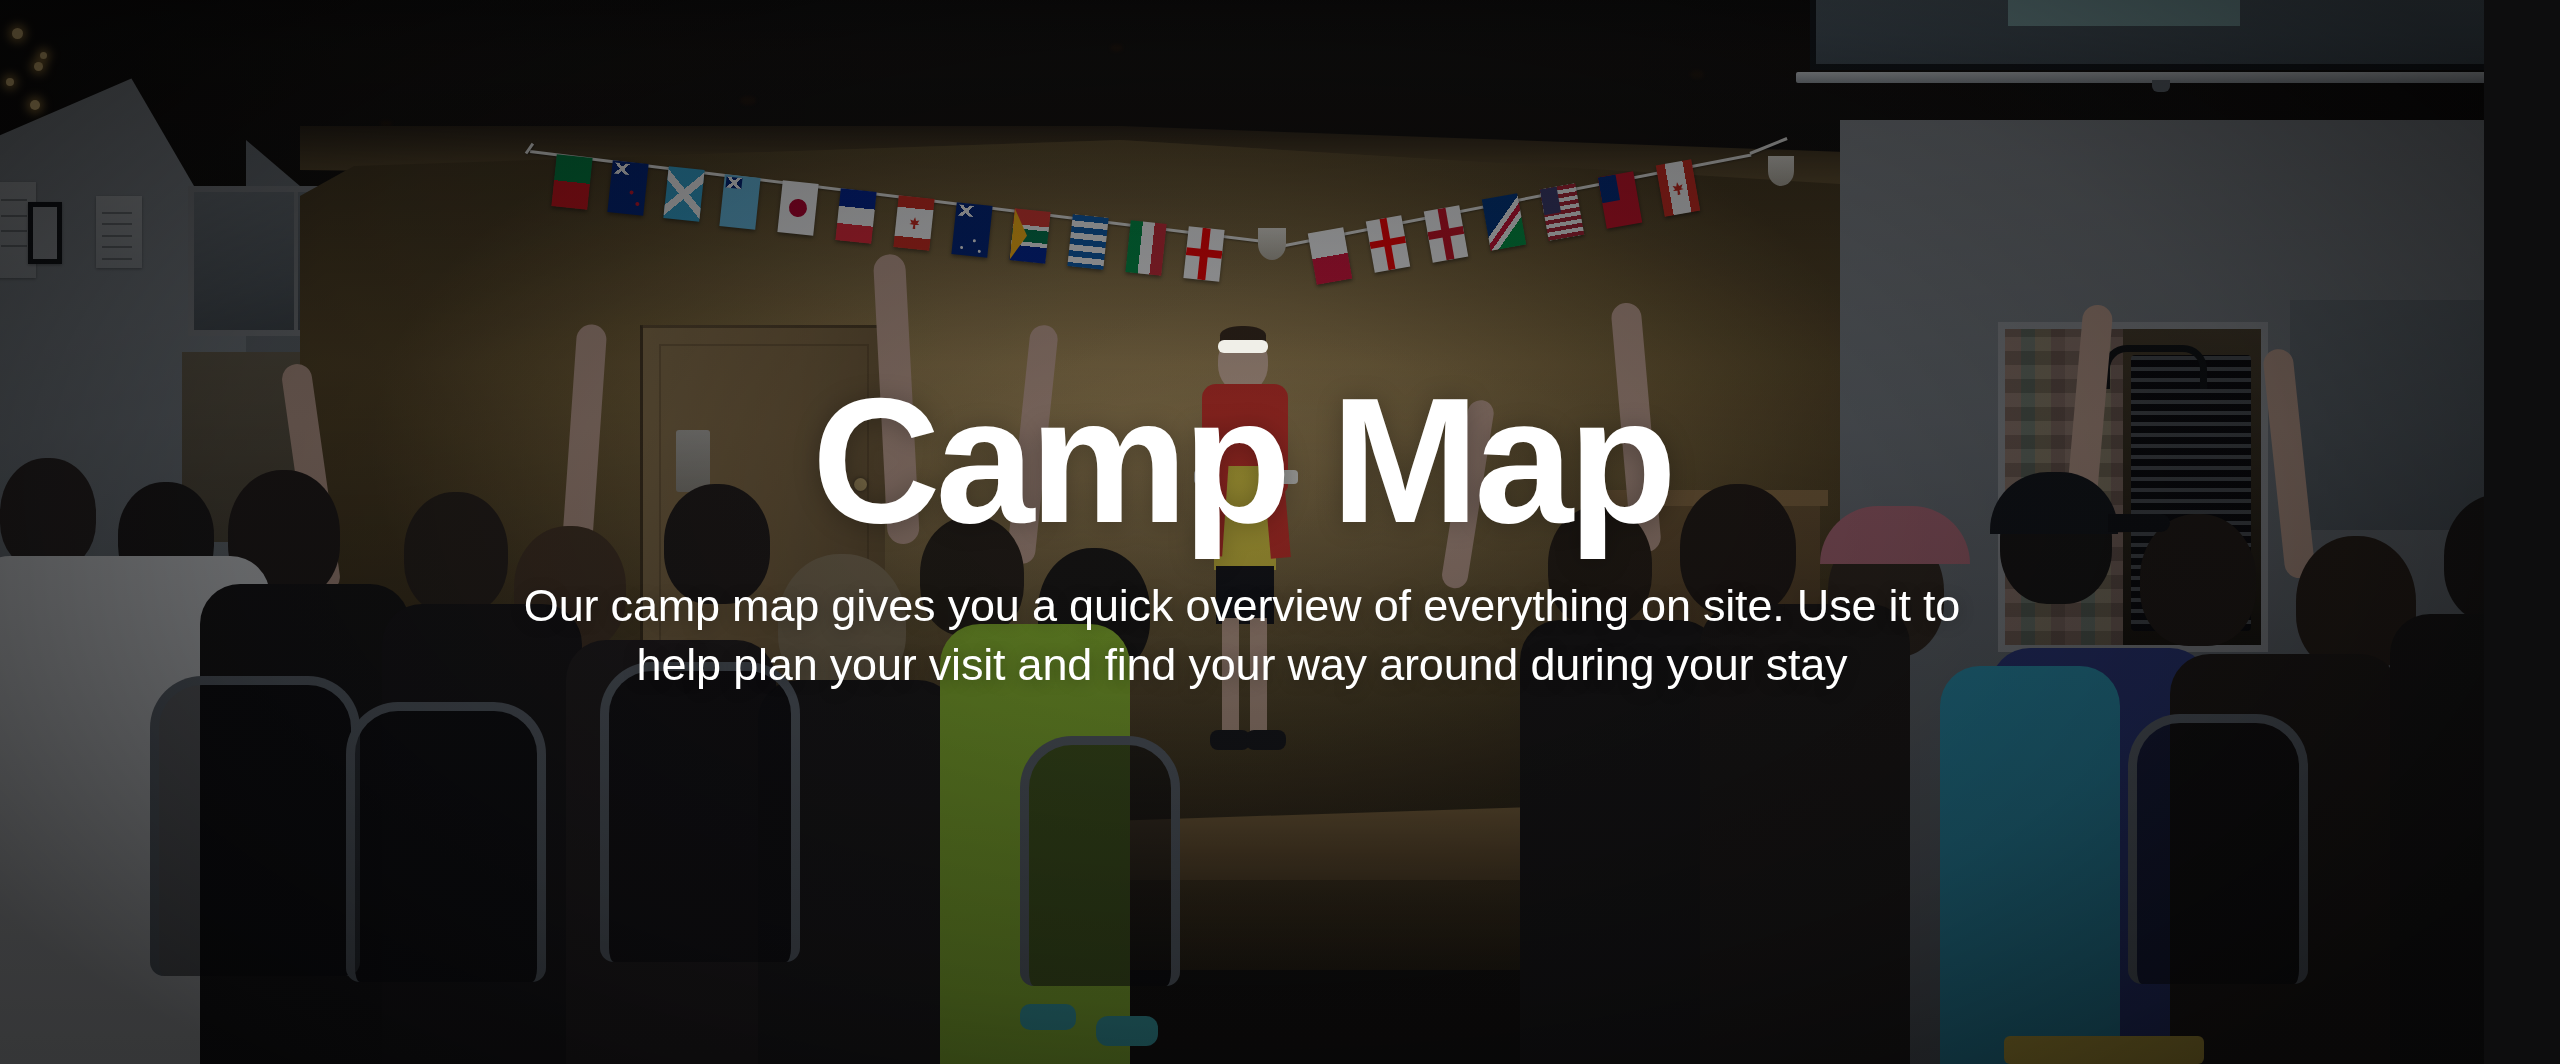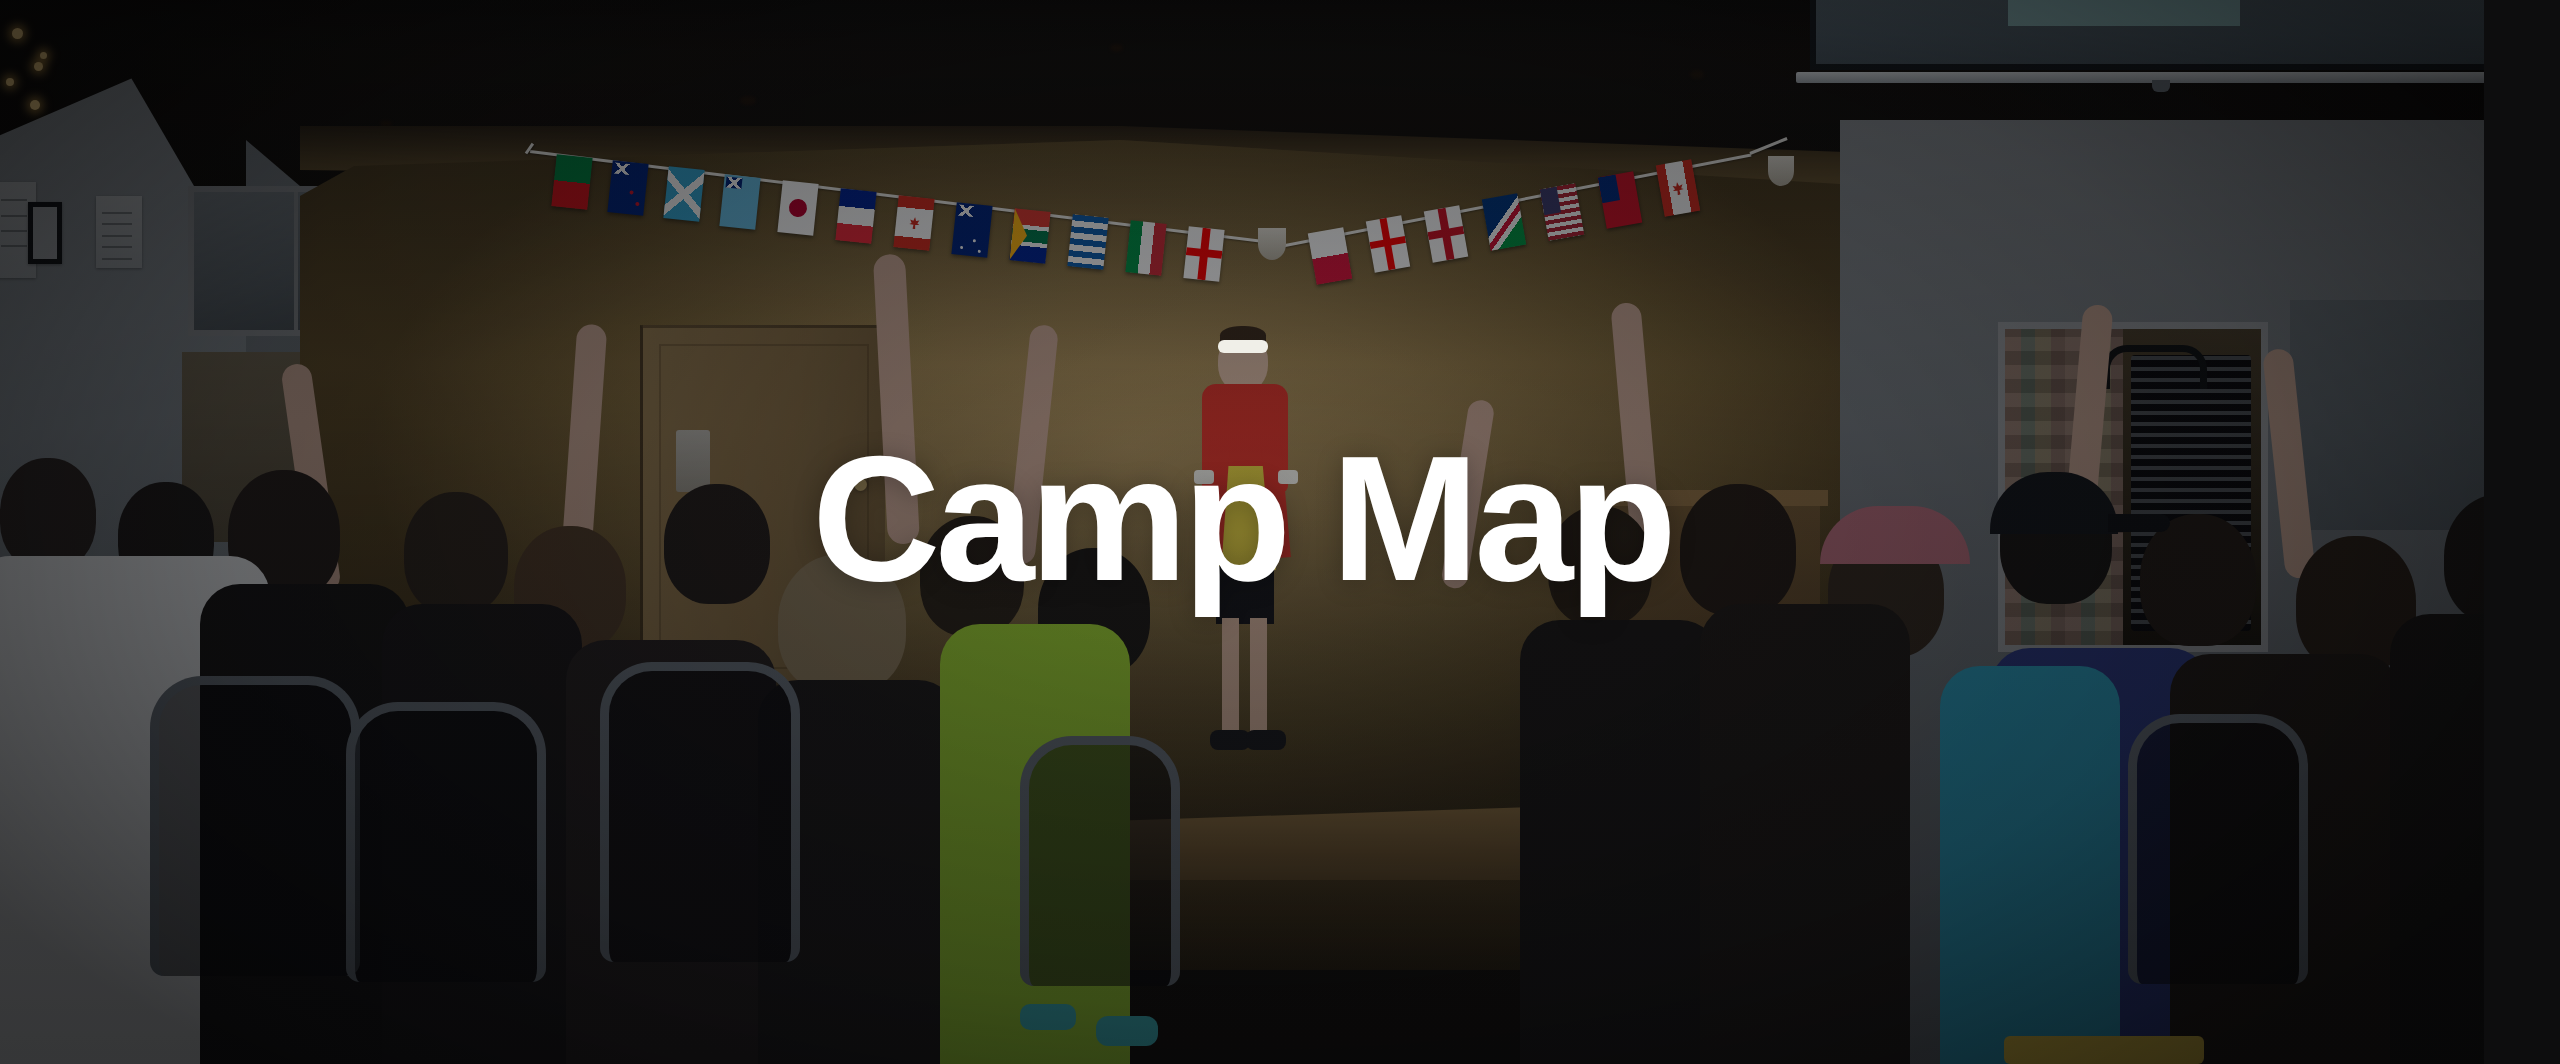--- a/index.html
+++ b/index.html
@@ -580,15 +580,16 @@
     </div>
     <div class="projector-bar"></div>
     <div class="projector-clip"></div>
 
     <div class="scrim"></div>
     <div class="scrim-2"></div>
   </div>
 
   <div class="hero-content">
     <h1 class="hero-title">Camp Map</h1>
+    <p class="hero-sub">Our camp map gives you a quick overview of everything on site. Use it to help plan your visit and find your way around during your stay</p>
   </div>
 
 </div>
 
 </body></html>

